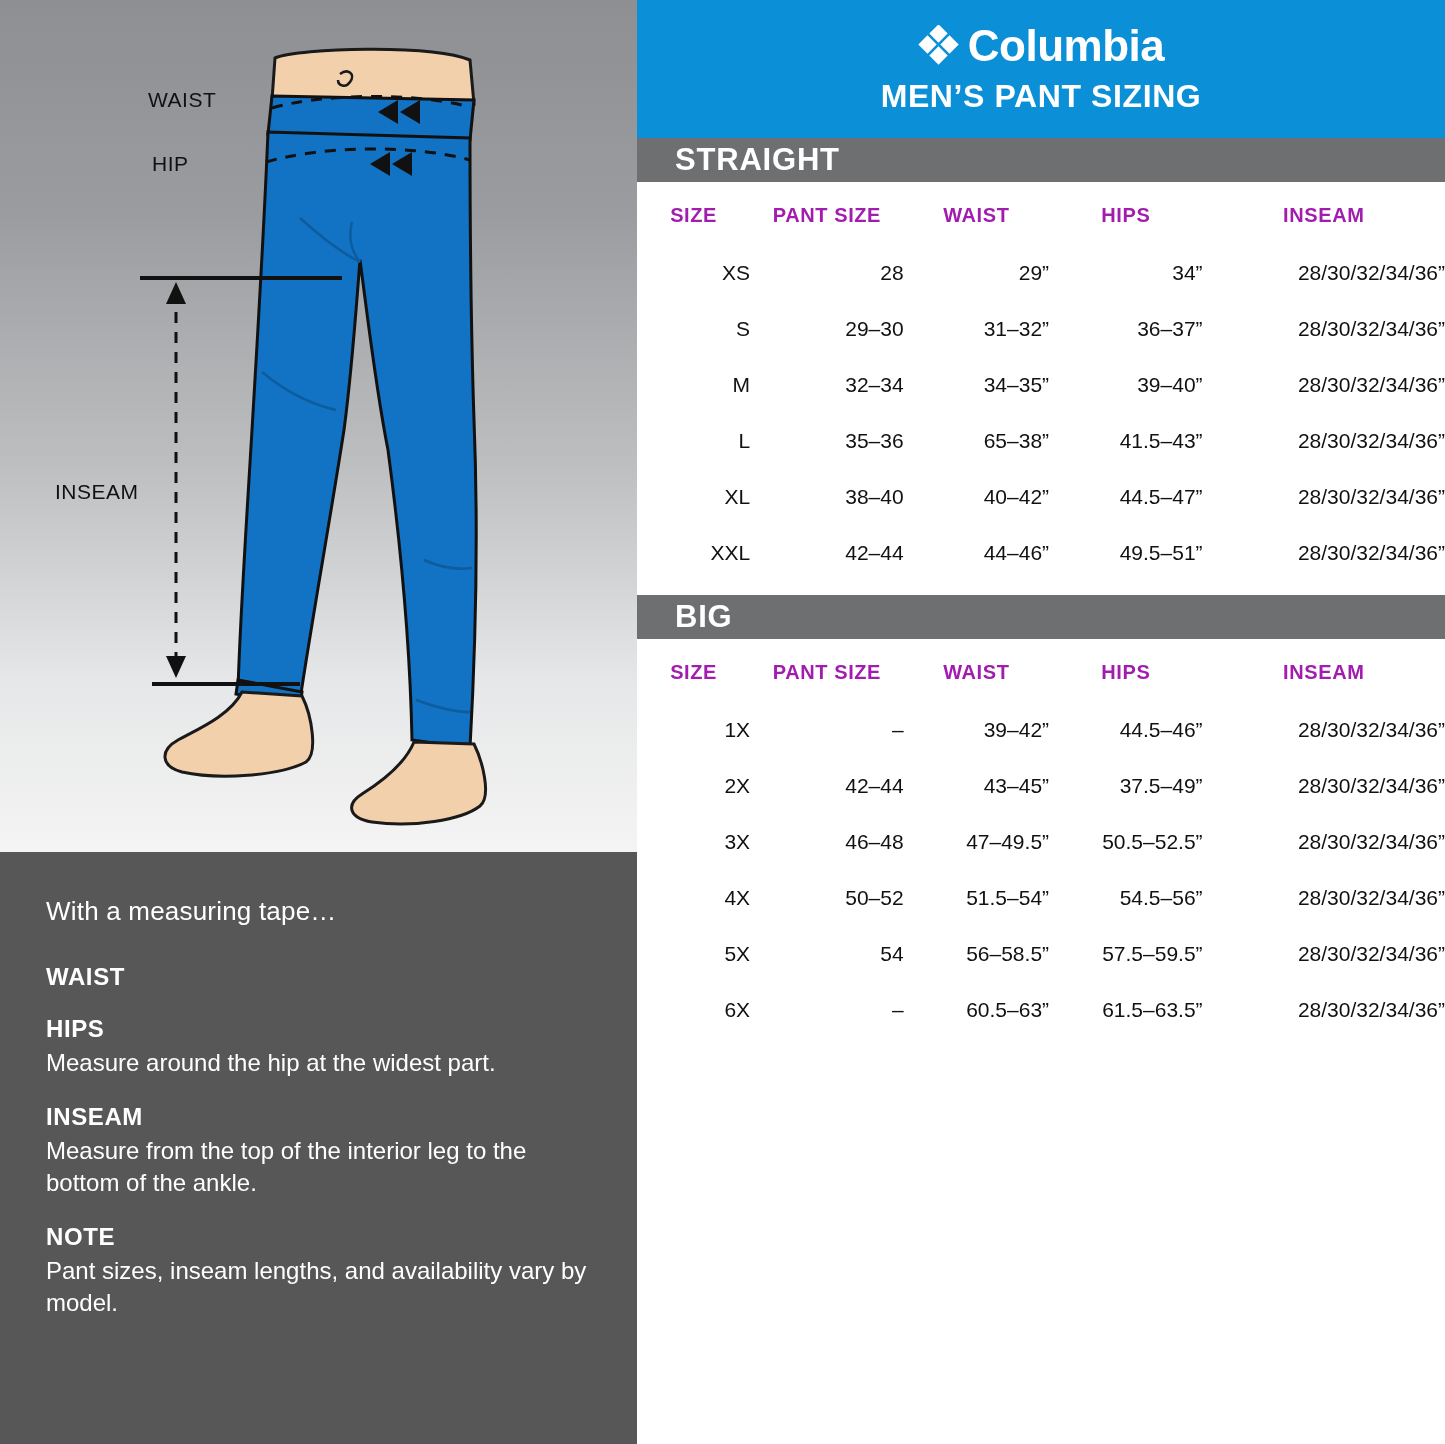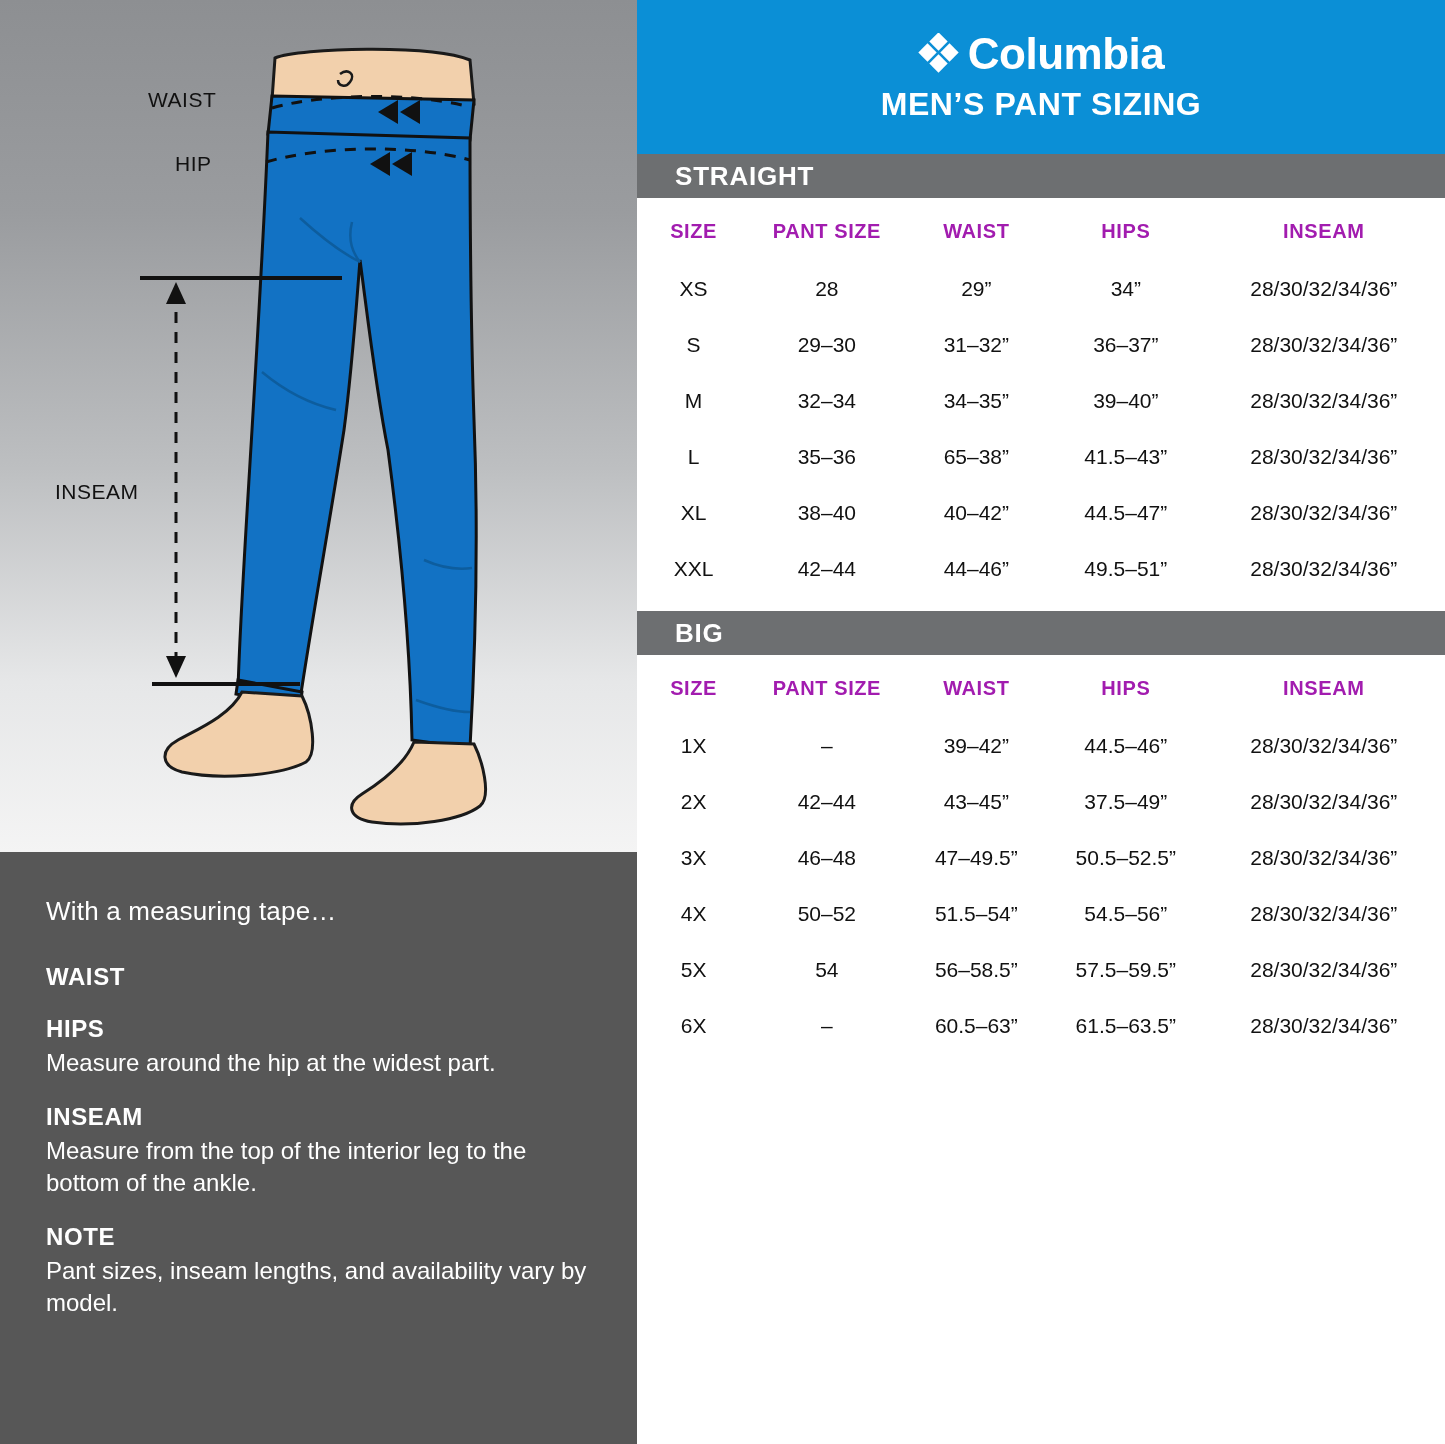--- a/index.html
+++ b/index.html
@@ -32,21 +32,21 @@
   }
   .illustration svg { position: absolute; top: 0; left: 0; }
   .ill-label {
     position: absolute;
     font-size: 21px;
     letter-spacing: 0.5px;
     color: #111;
     font-family: "Liberation Sans", sans-serif;
   }
   #lbl-waist { left: 148px; top: 88px; }
-  #lbl-hip   { left: 175px; top: 152px; }
+  #lbl-hip   { left: 152px; top: 152px; }
   #lbl-inseam{ left: 55px;  top: 480px; }
 
   .notes {
     width: 637px;
     flex: 1;
     background: #575757;
     color: #ffffff;
     padding: 44px 46px 0 46px;
   }
   .notes-intro {
@@ -71,21 +71,21 @@
   
   .right-col {
     width: 808px;
     height: 1444px;
     background: #ffffff;
     display: flex;
     flex-direction: column;
   }
   .brand-header {
     background: #0b8fd6;
-    height: 154px;
+    height: 138px;
     display: flex;
     flex-direction: column;
     align-items: center;
     justify-content: center;
     color: #ffffff;
   }
   .brand-logo {
     display: flex;
     align-items: center;
     gap: 8px;
@@ -100,21 +100,21 @@
   .brand-title {
     font-size: 32px;
     font-weight: bold;
     letter-spacing: 0.6px;
     margin-top: 6px;
   }
 
   .section-bar {
     background: #6d6f71;
     color: #ffffff;
-    font-size: 26px;
+    font-size: 31px;
     font-weight: bold;
     letter-spacing: 0.8px;
     padding: 10px 0 10px 38px;
     height: 44px;
     display: flex;
     align-items: center;
   }
   .gap-row { height: 14px; background: #ffffff; }
 
   table.size-table {
@@ -127,21 +127,21 @@
     font-weight: bold;
     letter-spacing: 0.6px;
     color: #a21caf;
     padding: 22px 0 18px 0;
     text-align: center;
   }
   table.size-table td {
     font-size: 21px;
     color: #111;
     padding: 16px 0;
-    text-align: center;
+    text-align: right;
   }
   col.c-size   { width: 14%; }
   col.c-pant   { width: 19%; }
   col.c-waist  { width: 18%; }
   col.c-hips   { width: 19%; }
   col.c-inseam { width: 30%; }
 </style>
 </head>
 <body>
 

